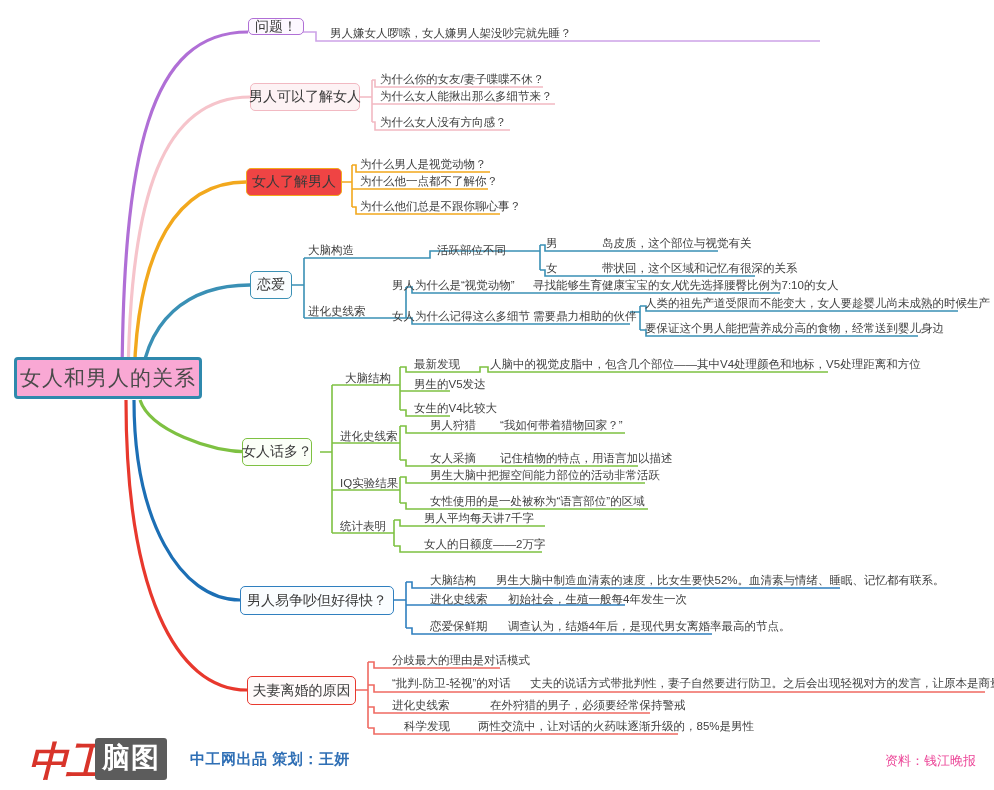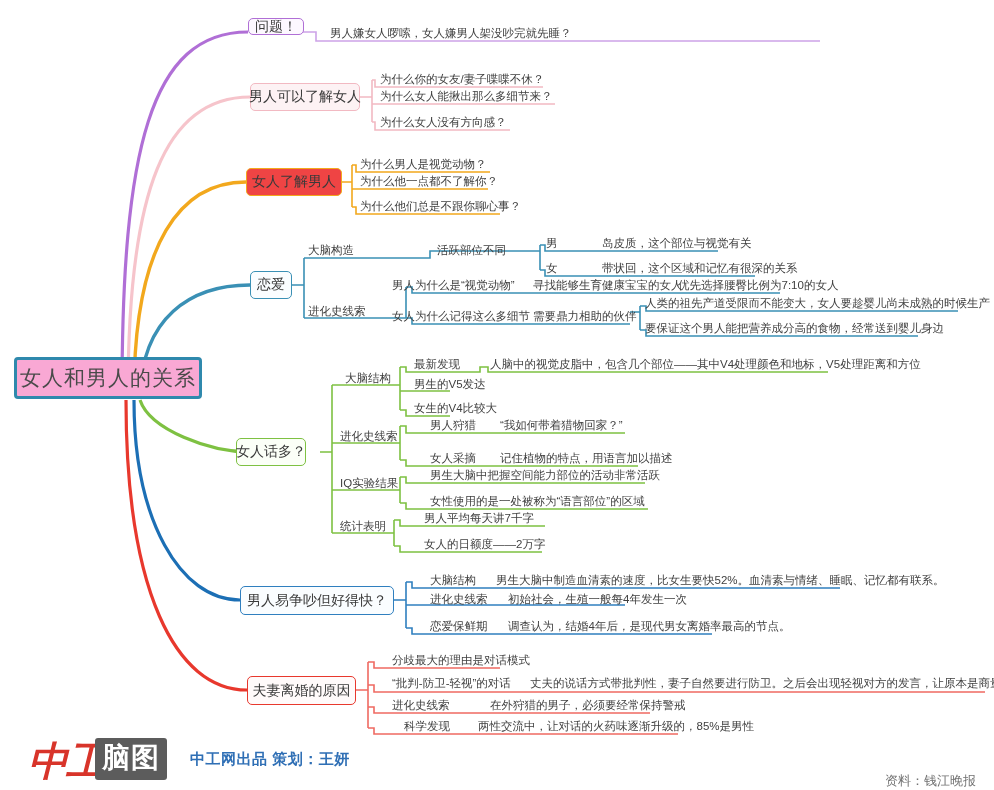--- a/index.html
+++ b/index.html
@@ -67,21 +67,21 @@
     font-size:28px;font-weight:bold;
     padding:1px 7px 3px 7px;border-radius:3px;
     letter-spacing:1px;
   }
   .credit{
     position:absolute;left:190px;top:22px;
     color:#2f6fb5;font-weight:bold;font-size:15px;letter-spacing:.5px;
   }
   .source{
     position:absolute;right:18px;top:24px;
-    color:#737373;font-size:13px;margin-top:20px;
+    color:#ec4899;font-size:13px;
   }
 </style>
 </head>
 <body>
 
 <div id="canvas">
 
   <svg id="links" viewBox="0 0 994 790">
 
     <path fill="none" stroke="#b06fd6" stroke-width="3.2" d="M122,395 C122,150 150,32 248,32"></path>
@@ -165,21 +165,21 @@
   </div>
 
   <div class="node lvl1" style="left:246px;top:168px;width:96px;height:28px;border-color:#f2a81d;background:#ef4444;">
     <span>女人了解男人</span>
   </div>
 
   <div class="node lvl1" style="left:250px;top:271px;width:42px;height:28px;border-color:#3a90b5;background:#fafdff;">
     <span>恋爱</span>
   </div>
 
-  <div class="node lvl1" style="left:236px;top:438px;width:70px;height:28px;border-color:#7ec142;background:#fbfff7;">
+  <div class="node lvl1" style="left:242px;top:438px;width:70px;height:28px;border-color:#7ec142;background:#fbfff7;">
     <span>女人话多？</span>
   </div>
 
   <div class="node lvl1" style="left:240px;top:586px;width:154px;height:29px;border-color:#2f7fbf;background:#fafdff;">
     <span>男人易争吵但好得快？</span>
   </div>
 
   <div class="node lvl1" style="left:247px;top:676px;width:109px;height:29px;border-color:#e8382d;background:#fffafa;">
     <span>夫妻离婚的原因</span>
   </div>

